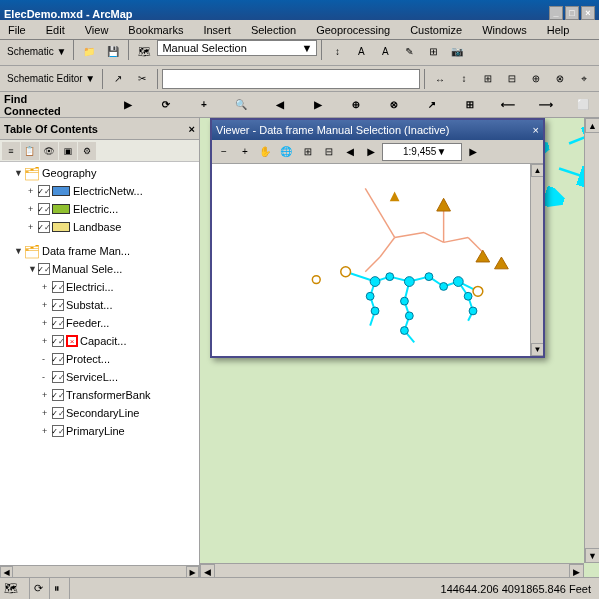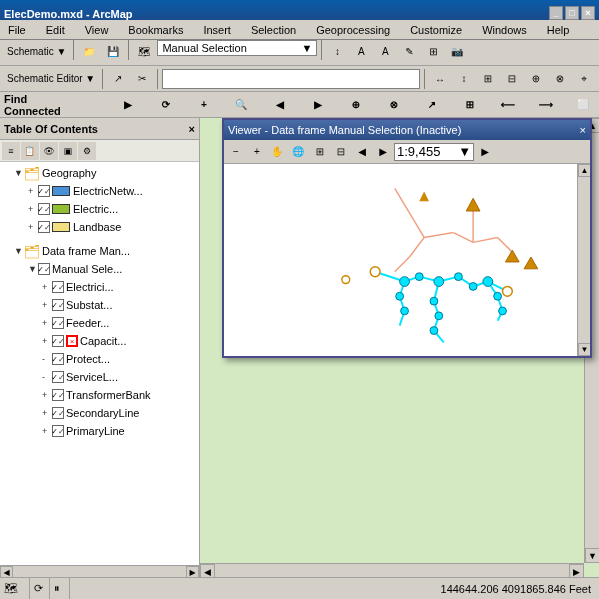--- a/index.html
+++ b/index.html
@@ -159,22 +159,22 @@
       flex: 1;
       background: #d4e8c2;
       position: relative;
       overflow: hidden;
     }
 
     
     .viewer-dialog {
       position: absolute;
       top: 0;
-      left: 22px;
-      width: 370px;
+      left: 10px;
+      width: 335px;
       height: 240px;
       background: white;
       border: 2px solid #4a4a8a;
       box-shadow: 3px 3px 6px rgba(0,0,0,0.4);
       display: flex;
       flex-direction: column;
       z-index: 10;
     }
     .viewer-titlebar {
       background: linear-gradient(to bottom, #4a6da8, #2a4d88);
@@ -195,22 +195,22 @@
       padding: 0 2px;
       gap: 1px;
     }
     .viewer-btn { width: 20px; height: 20px; background: #d4d0c8; border: 1px solid transparent; cursor: pointer; display: flex; align-items: center; justify-content: center; font-size: 10px; }
     .scale-dropdown {
       height: 18px;
       background: white;
       border: 1px solid #808080;
       display: flex;
       align-items: center;
-      padding: 0 2px;
-      font-size: 13px;
+      padding: 0 20px;
+      font-size: 10px;
       width: 80px;
     }
     .viewer-content {
       flex: 1;
       background: white;
       position: relative;
       overflow: hidden;
     }
 
     

